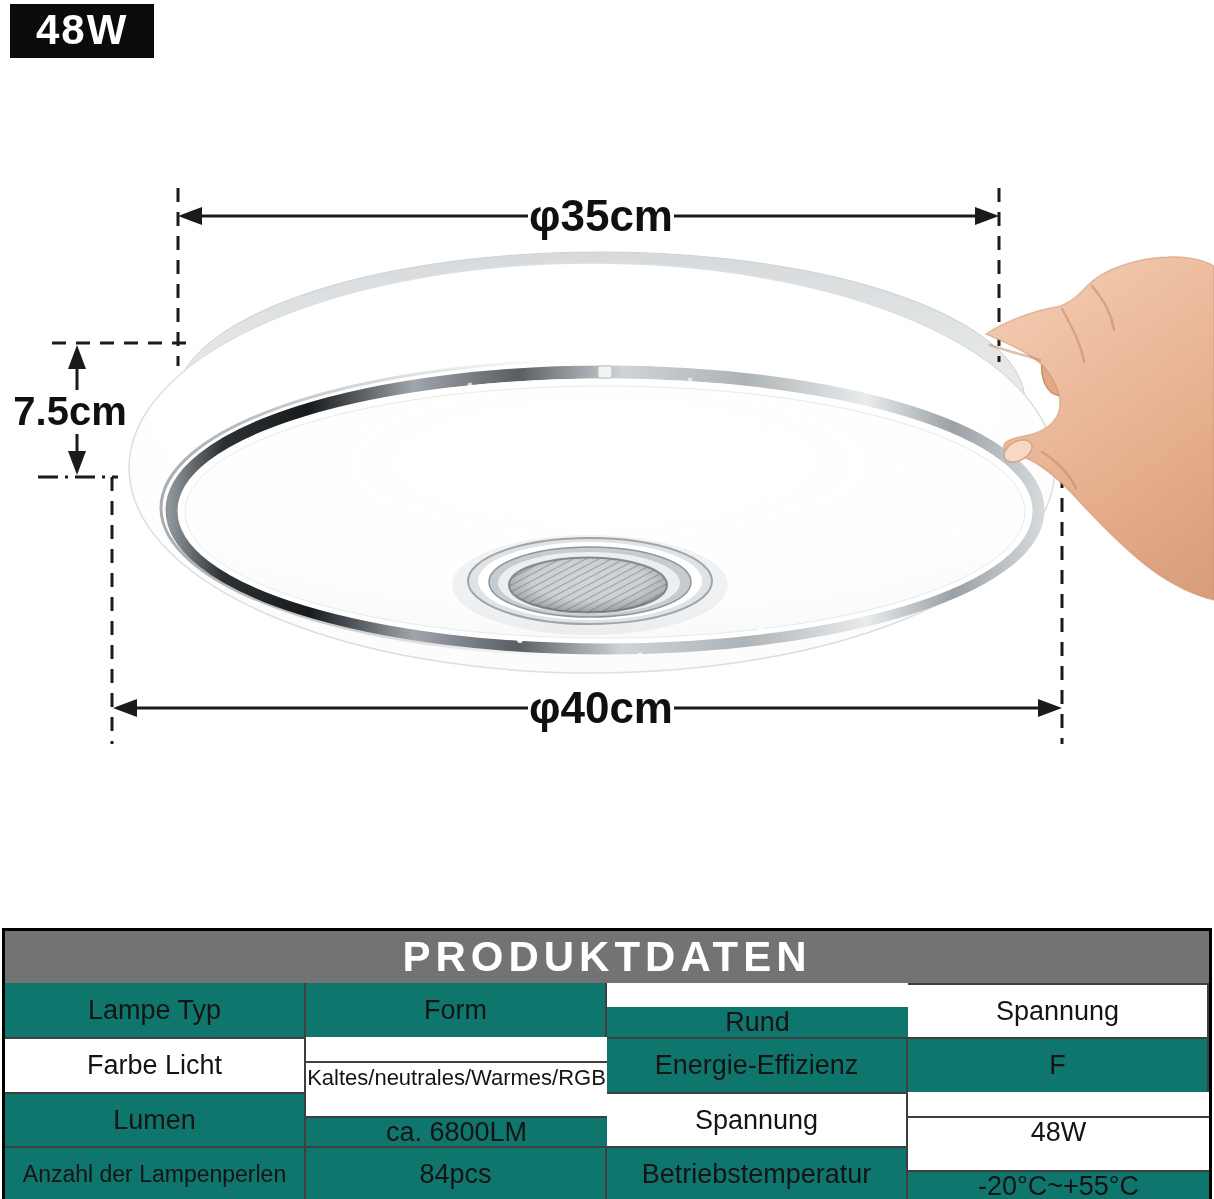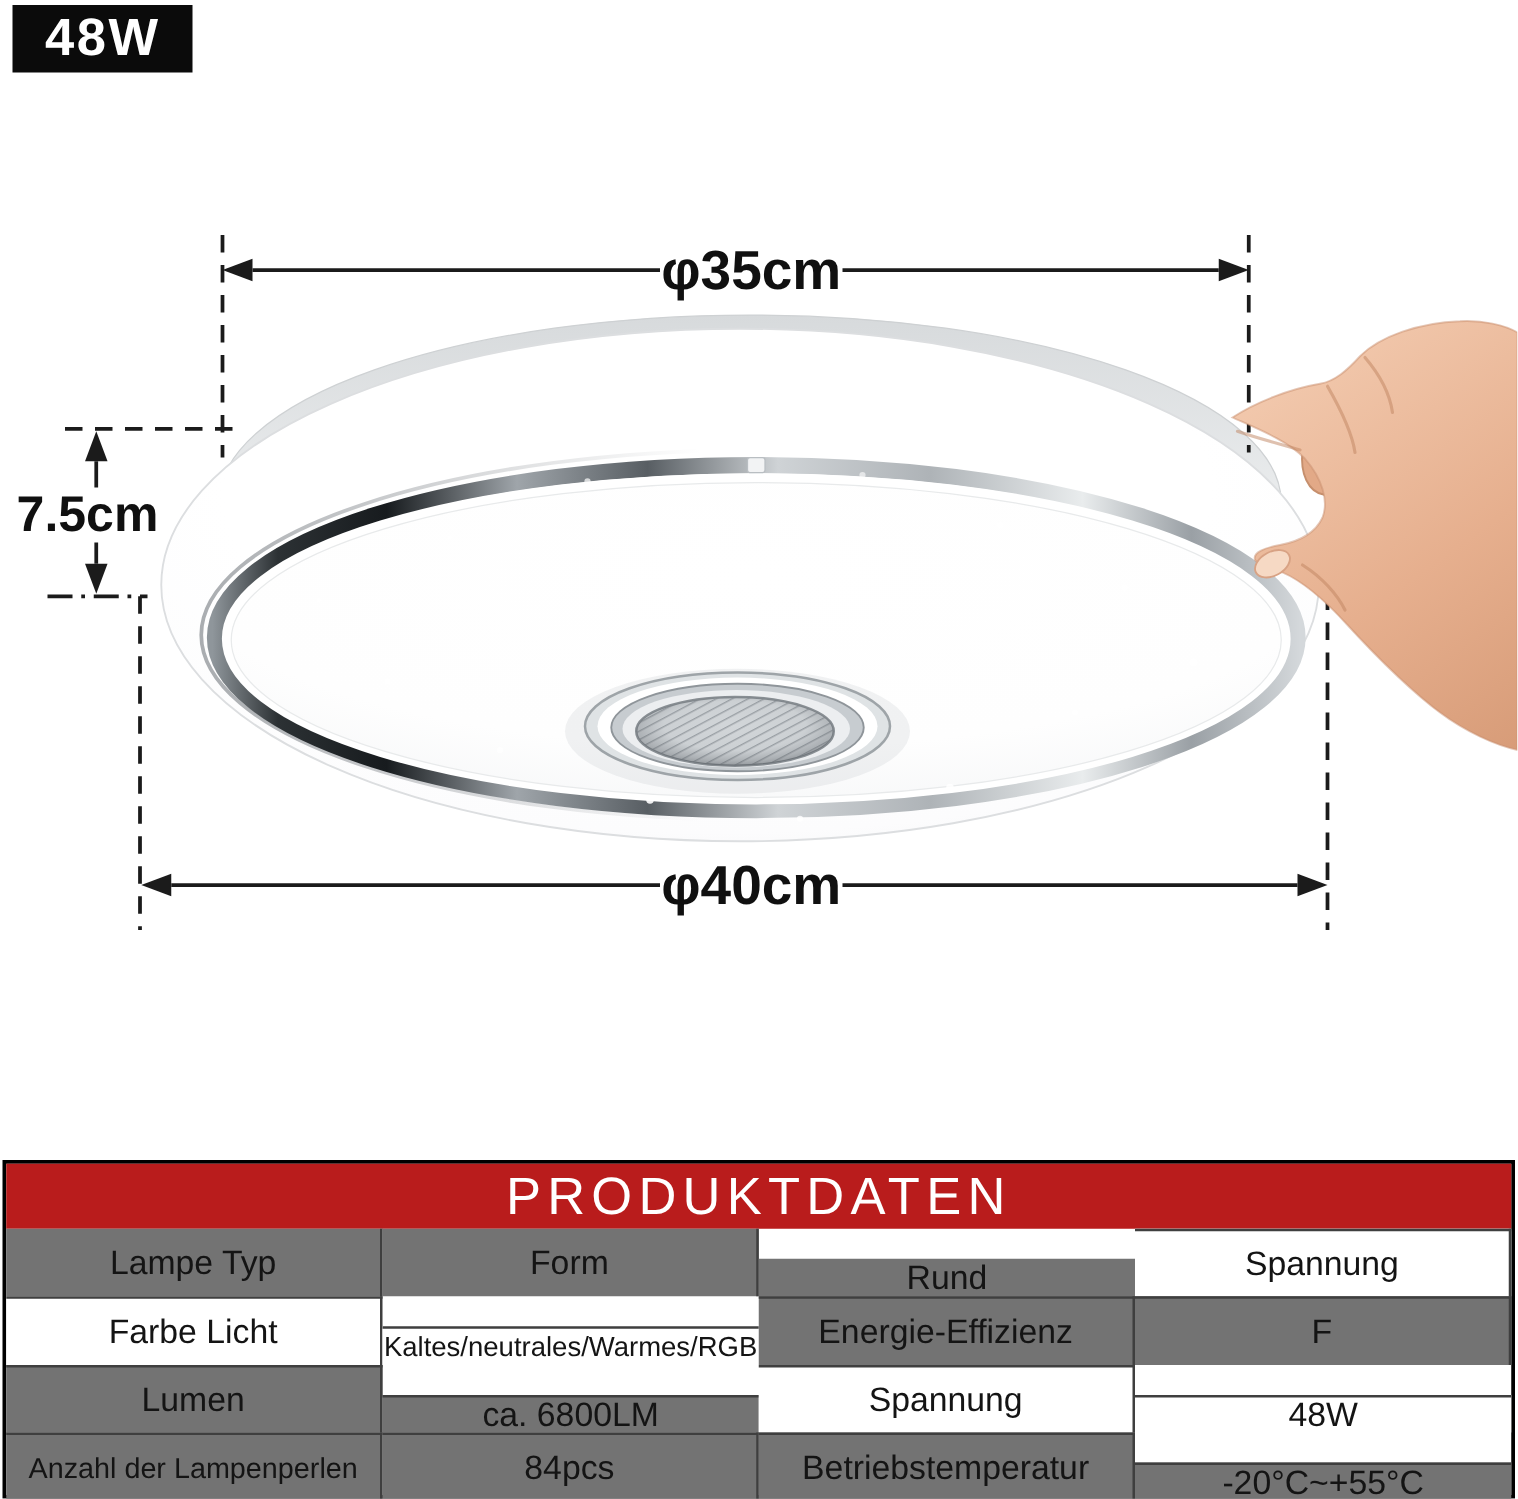--- a/index.html
+++ b/index.html
@@ -17,37 +17,37 @@
   .scene{position:absolute;left:0;top:0;}
   .dimtext{fill:#101010;font-family:"Liberation Sans","DejaVu Sans",sans-serif;
     font-size:44px;font-weight:700;}
   .dimtext.small{font-size:40px;}
   
   .ptable{
     position:absolute;left:2px;right:2px;top:928px;bottom:0;
     border:3px solid #000;display:flex;flex-direction:column;background:#fff;
   }
   .thead{
-    flex:0 0 52px;background:#b91c1c;color:#ffffff;display:flex;
-    align-items:center;justify-content:center;font-size:42px;font-weight:400;
+    flex:0 0 52px;background:#737373;color:#ffffff;display:flex;
+    align-items:center;justify-content:center;font-size:42px;font-weight:700;
     letter-spacing:5px;
   }
   .tgrid{
     flex:1;display:grid;grid-template-columns:25% 25% 25% 25%;
     grid-auto-rows:1fr;
   }
   .cell{
     display:flex;align-items:center;justify-content:center;text-align:center;
     font-size:27px;color:#141414;border-right:2px solid #3f3f3f;
     border-top:2px solid #3f3f3f;background:#ffffff;line-height:1.05;
     padding:0 2px;white-space:nowrap;overflow:hidden;
   }
   .cell.c3{border-right:none;margin-top:24px;}
   .cell.r0{border-top:none;}
-  .cell.alt{background:#737373;}
+  .cell.alt{background:#0f766e;}
   .cell.fs20{font-size:22px;}
   .cell.fs23{font-size:23px;}
 </style>
 </head>
 <body>
 
 <div class="stage">
 
   <svg class="scene" width="1214" height="928" viewBox="0 0 1214 928">
     <defs>

